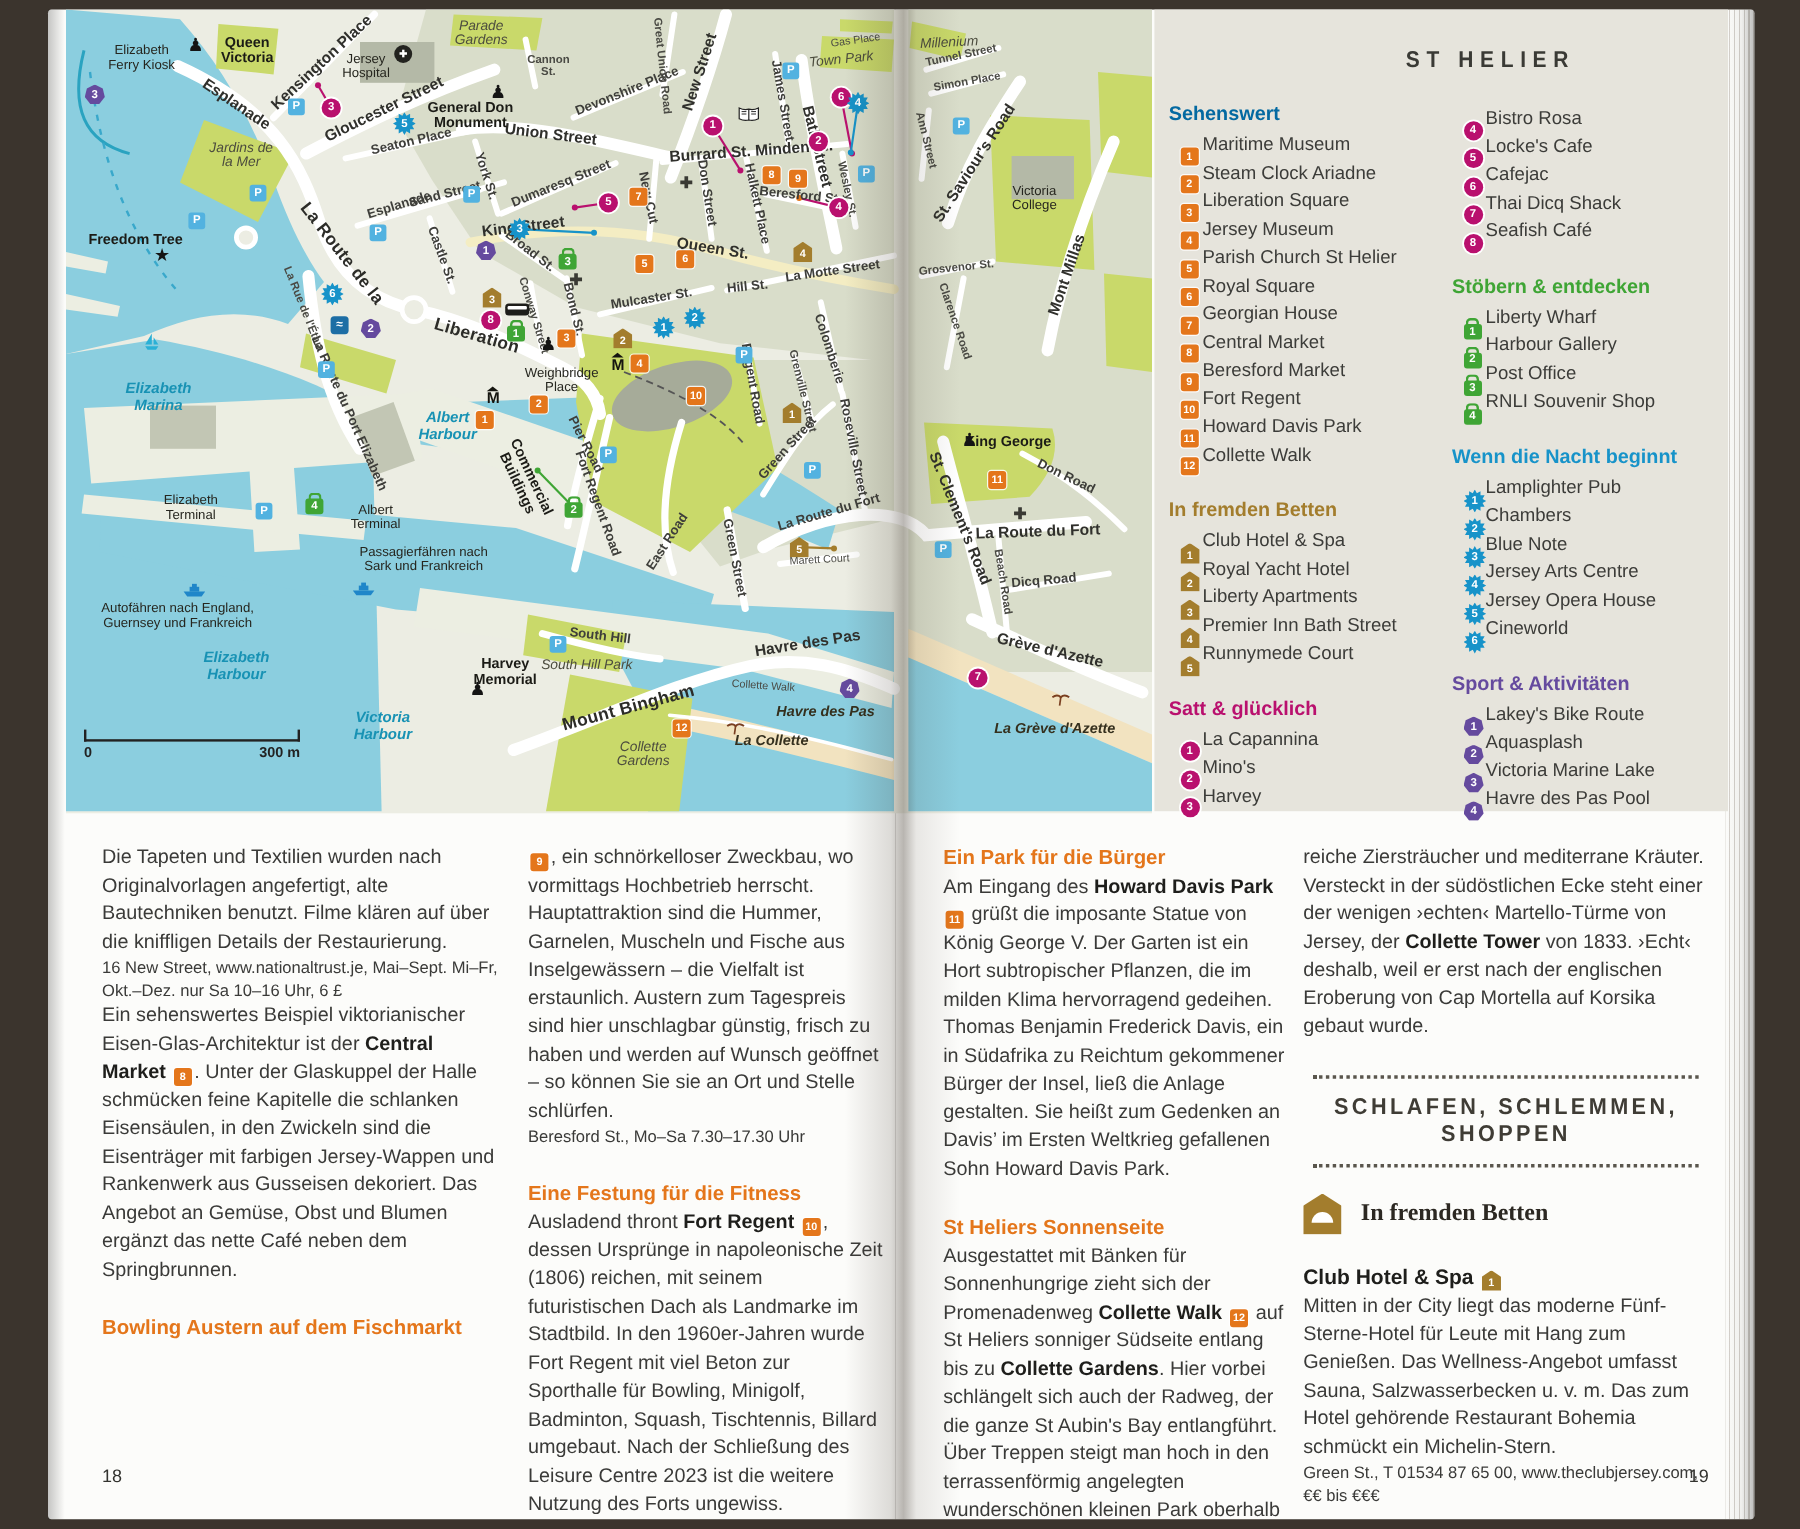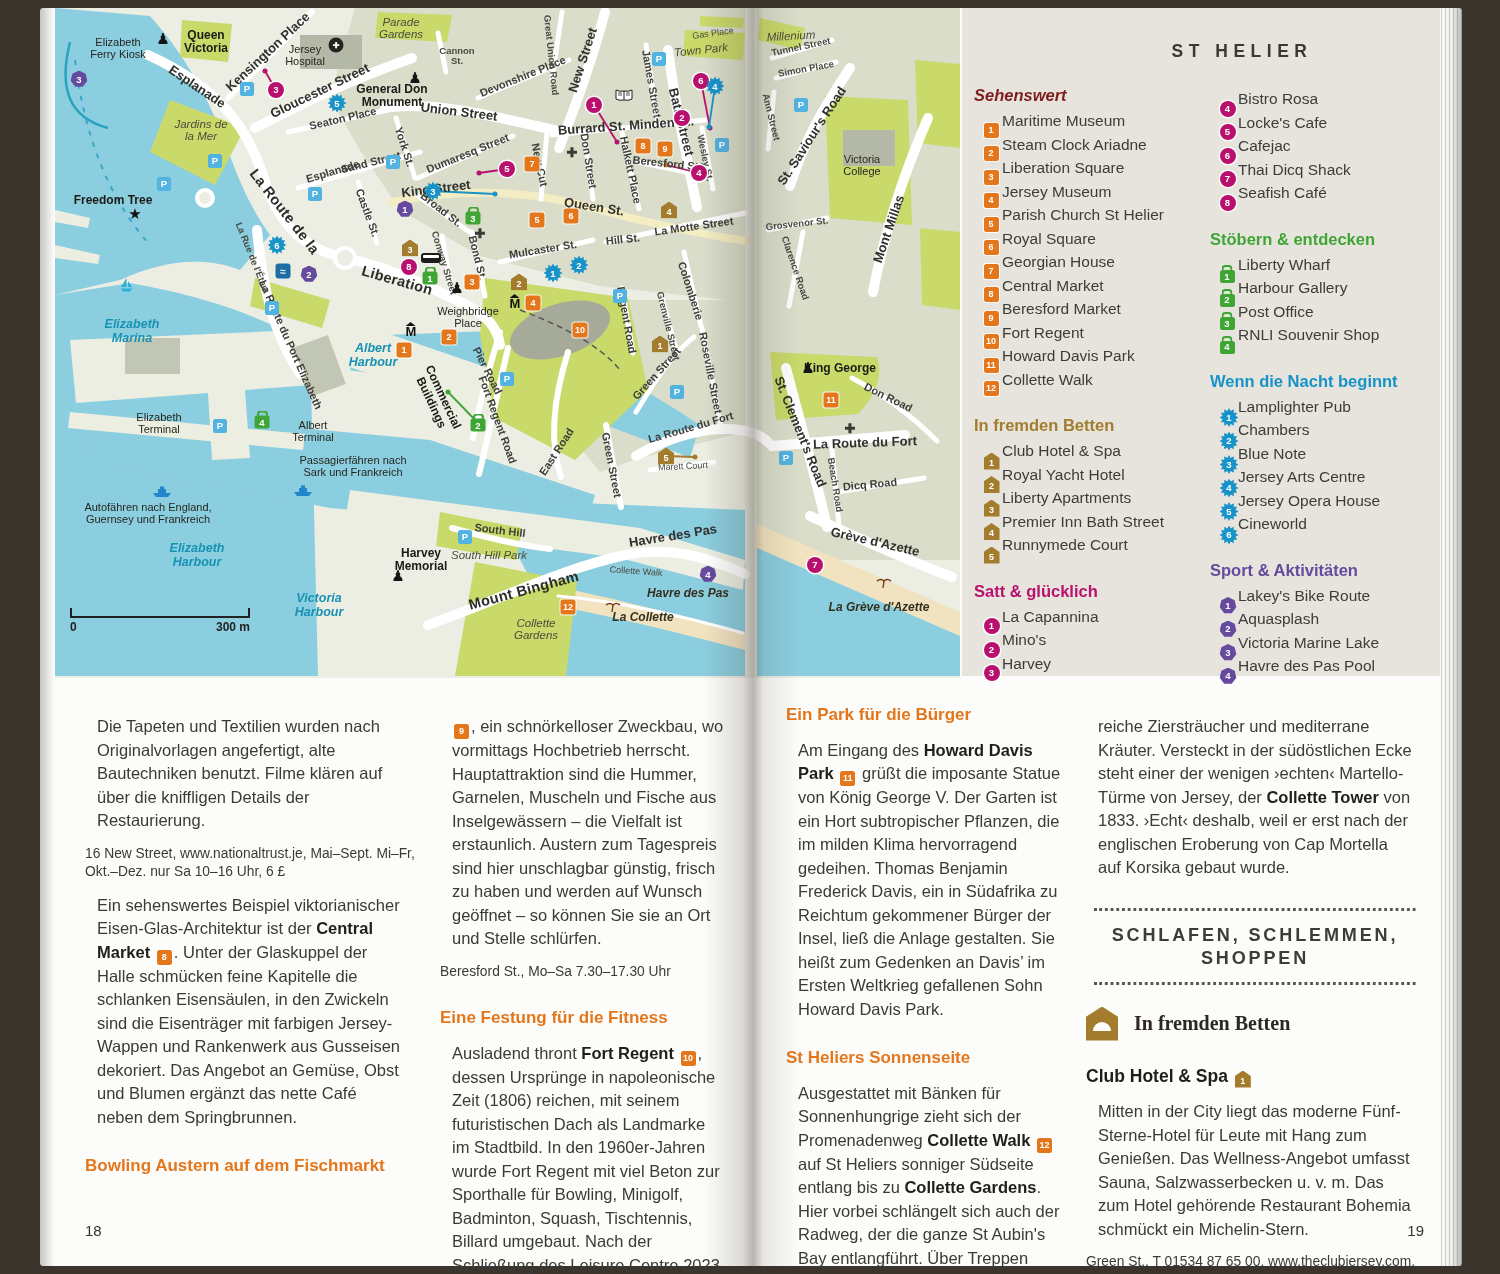--- a/index.html
+++ b/index.html
@@ -71,21 +71,21 @@
   .lg-sec{margin-bottom:26px;}
   .lg-row{display:flex;gap:9px;margin:3px 0;font-size:15.5px;color:#3c3c39;line-height:20.5px;align-items:flex-start;}
   .lg-row .mk{position:static;transform:none;flex:none;margin-top:2px;}
   .lg-row .mk-shop{position:relative;margin-top:6px;}
   
   .article{position:absolute;top:703px;z-index:6;color:#3a3a38;font-size:16.5px;line-height:23.5px;}
   #a-p18c1{left:85px;width:332px;}
   #a-p18c2{left:440px;width:296px;}
   #a-p19c1{left:786px;width:290px;}
   #a-p19c2{left:1086px;width:338px;}
-  .blk-para{margin:12px;}
+  .blk-para{margin:0;}
   .blk-para .b,.blk-hbold .b{font-weight:bold;color:#1e1e1b;}
   .blk-h{color:#e4761b;font-weight:bold;font-size:17px;margin:25px 0 1px;}
   .blk-h:first-child{margin-top:0;}
   .blk-info{font-size:13.8px;line-height:18.5px;margin:1px 0 0;}
   .blk-divider{margin:28px 0 14px;text-align:center;border-top:3px dotted #5a564d;border-bottom:3px dotted #5a564d;
       padding:12px 0;font-size:19px;font-weight:bold;letter-spacing:3px;color:#3f3c35;transform:scaleX(.95);}
   .blk-sechead{display:flex;align-items:center;gap:16px;margin:22px 0 24px;
       font-family:"Liberation Serif",serif;font-weight:bold;font-size:20px;color:#2c2822;}
   .sechead-icon{width:32px;height:34px;background:#a37d2d;clip-path:polygon(50% 0%,100% 30%,100% 100%,0% 100%,0% 30%);
       position:relative;flex:none;}
@@ -589,21 +589,21 @@
   <div class="sb-labels">
     <span>0</span>
     <span>300 m</span>
   </div>
 </div>
 
 <div id="legend">
   <div class="legend-title">ST HELIER</div>
   <div class="legend-col" id="legend-col1">
       <div class="lg-sec">
-        <div class="lg-h" style="color: #7f1d1d; font-style: italic;">Sehenswert</div>
+        <div class="lg-h" style="color: #0369a1;">Sehenswert</div>
         <div class="lg-row">
           <span style="position: relative; width: 19px; height: 19px; flex: 0 0 auto; display: inline-block;">
             <span class="mk mk-sight" style="position: absolute; left: 50%; top: 50%;">
               <i>1</i>
             </span>
           </span>
           <span>Maritime Museum</span>
         </div>
         <div class="lg-row">
           <span style="position: relative; width: 19px; height: 19px; flex: 0 0 auto; display: inline-block;">

